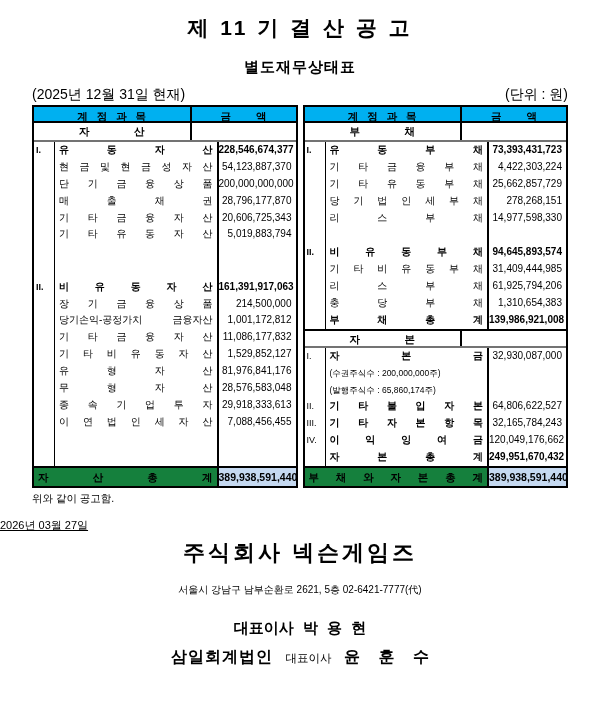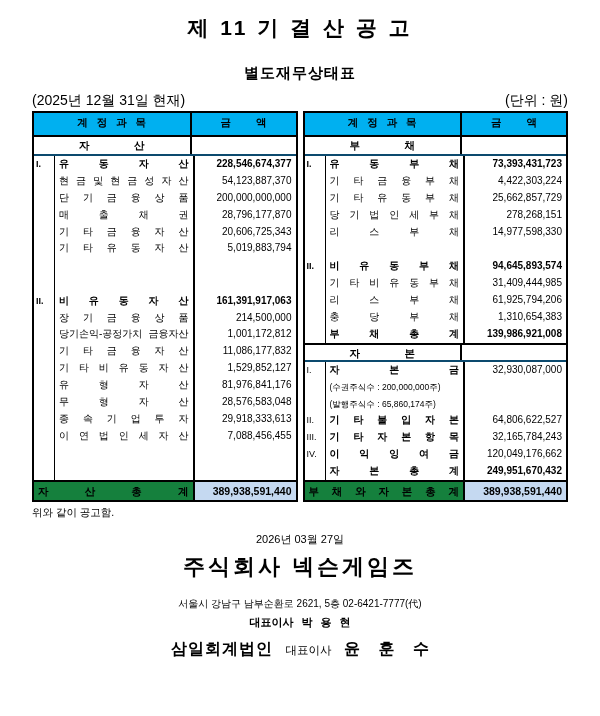--- a/index.html
+++ b/index.html
@@ -1,57 +1,57 @@
 <!DOCTYPE html>
 <html><head>
 <meta charset="utf-8">
 <style>
   * { box-sizing: border-box; margin: 0; padding: 0; }
   html,body { width: 600px; height: 716px; background: #ffffff; color: #000;
     font-family: "Liberation Sans", "DejaVu Sans", sans-serif; }
   .page { width: 600px; height: 716px; overflow: hidden; border-radius: 10px; }
 
   .title { text-align: center; font-size: 21px; font-weight: bold; letter-spacing: 3px; padding-top: 14px; }
-  .subtitle { text-align: center; font-size: 15px; font-weight: bold; letter-spacing: 1px; margin-top: 22px; }
+  .subtitle { text-align: center; font-size: 15px; font-weight: bold; letter-spacing: 1px; margin-top: 16px; }
   .meta { display: flex; justify-content: space-between; margin: 9px 32px 1px; font-size: 14px; }
 
   .bstable { display: flex; gap: 5px; margin: 0 32px; }
   .side { flex: 1; border: 2px solid #000; display: flex; flex-direction: column; background:#fff; }
   .thead { display: flex; background: #00B0F0; border-bottom: 2px solid #000; font-weight: bold;
-    font-size: 10.5px; height: 24px; line-height: 19px; flex: none; }
+    font-size: 10.5px; height: 16px; line-height: 19px; flex: none; }
   .th-acc { flex: 1; border-right: 2px solid #000; text-align: center; word-spacing: 6px; }
   .th-val { width: 104px; text-align: center; word-spacing: 22px; flex: none; }
   .tbody { display: flex; flex-direction: column; height: 363px; font-size: 10px; }
 
-  .subrow { display: flex; border-bottom: 2px solid #0c4a6e; height: 19px; line-height: 17px;
+  .subrow { display: flex; border-bottom: 2px solid #737373; height: 19px; line-height: 17px;
     font-weight: bold; flex: none; font-size: 10.5px; }
   .subrow.mid { border-top: 2px solid #000; }
   .sub-name { flex: 1; border-right: 2px solid #000; text-align: justify; text-align-last: justify; padding: 0 45px; }
   .sub-val { width: 104px; flex: none; }
 
   .trow { display: flex; height: 16.9px; line-height: 16.9px; flex: none; }
   .trow.blank { flex: 1 1 auto; height: auto; }
   .trow.bold { font-weight: bold; }
   .c-num { width: 21px; border-right: 1px solid #000; padding-left: 2px; font-size: 9px; flex: none; }
   .c-name { flex: 1; border-right: 2px solid #000; padding: 0 4px; text-align: justify;
     text-align-last: justify; overflow: hidden; white-space: nowrap; }
   .c-name.small { font-size: 8.5px; text-align: left; text-align-last: left; }
   .c-name.bname { font-weight: bold; }
-  .c-val { width: 101px; text-align: right; padding-right: 4px; flex: none; }
+  .c-val { width: 77px; text-align: right; padding-right: 4px; flex: none; }
 
   .trow.total { margin-top: auto; border-top: 2px solid #000; background: #15803d; font-weight: bold;
     height: 20px; line-height: 19px; font-size: 10.5px; }
   .t-name { flex: 1; border-right: 2px solid #000; padding: 0 4px; text-align: justify; text-align-last: justify; }
   .trow.total .c-val { background: #C5D9F1; }
 
   .notice { margin: 4px 32px 0; font-size: 10.5px; }
-  .date { text-align: center; font-size: 11px; margin-top: 12px; }
+  .date { font-size: 11px; margin-top: 12px; text-decoration: underline; }
   .company { text-align: center; font-size: 22px; font-weight: bold; letter-spacing: 3px; margin-top: 5px; }
   .address { text-align: center; font-size: 10px; margin-top: 15px; }
-  .ceo { text-align: center; font-size: 11px; font-weight: bold; word-spacing: 5px; margin-top: 4px; }
+  .ceo { text-align: center; font-size: 15px; font-weight: bold; word-spacing: 5px; margin-top: 22px; }
   .audit { margin: 24px 32px 0; font-size: 11.5px; line-height: 1.6; text-align: justify;
     text-align-last: left; word-break: break-all; }
   .sig { text-align: center; margin-top: 9px; }
   .sig .firm { font-size: 16px; font-weight: bold; letter-spacing: 1px; }
   .sig .role { font-size: 11.5px; margin: 0 8px; }
   .sig .name { font-size: 16px; font-weight: bold; word-spacing: 14px; }
 </style>
 </head>
 <body>
 

